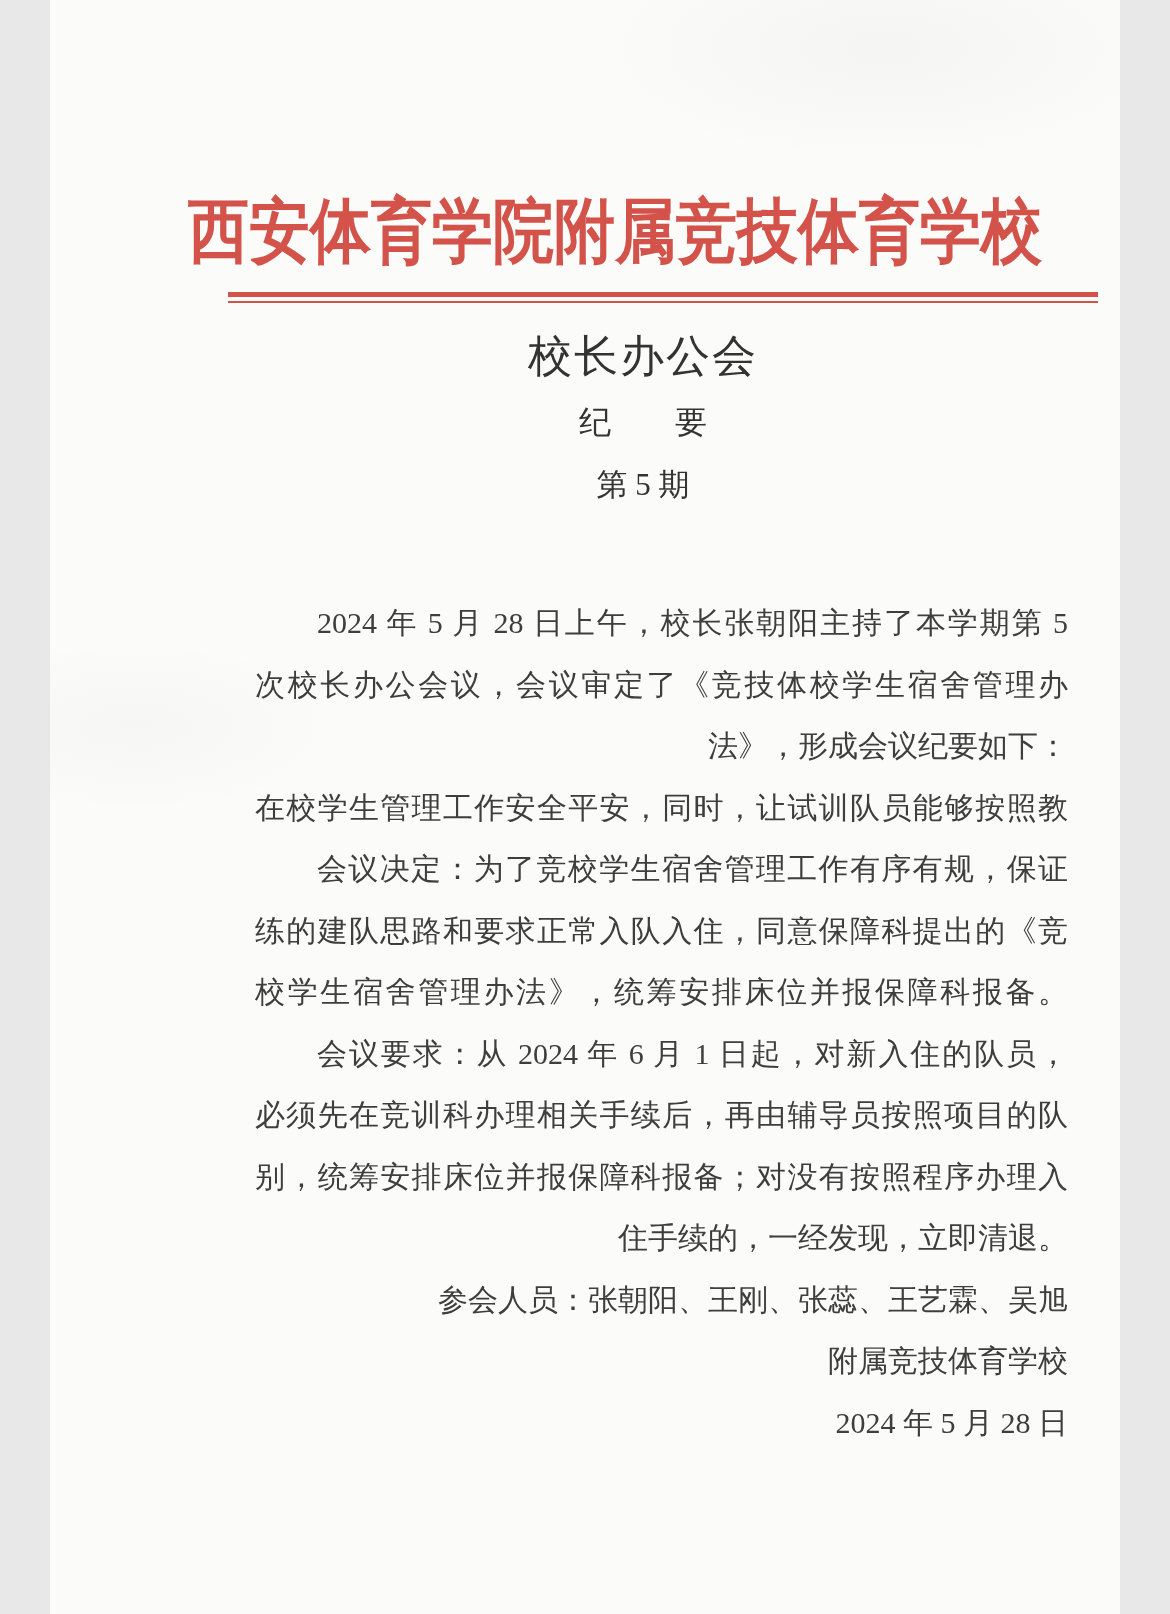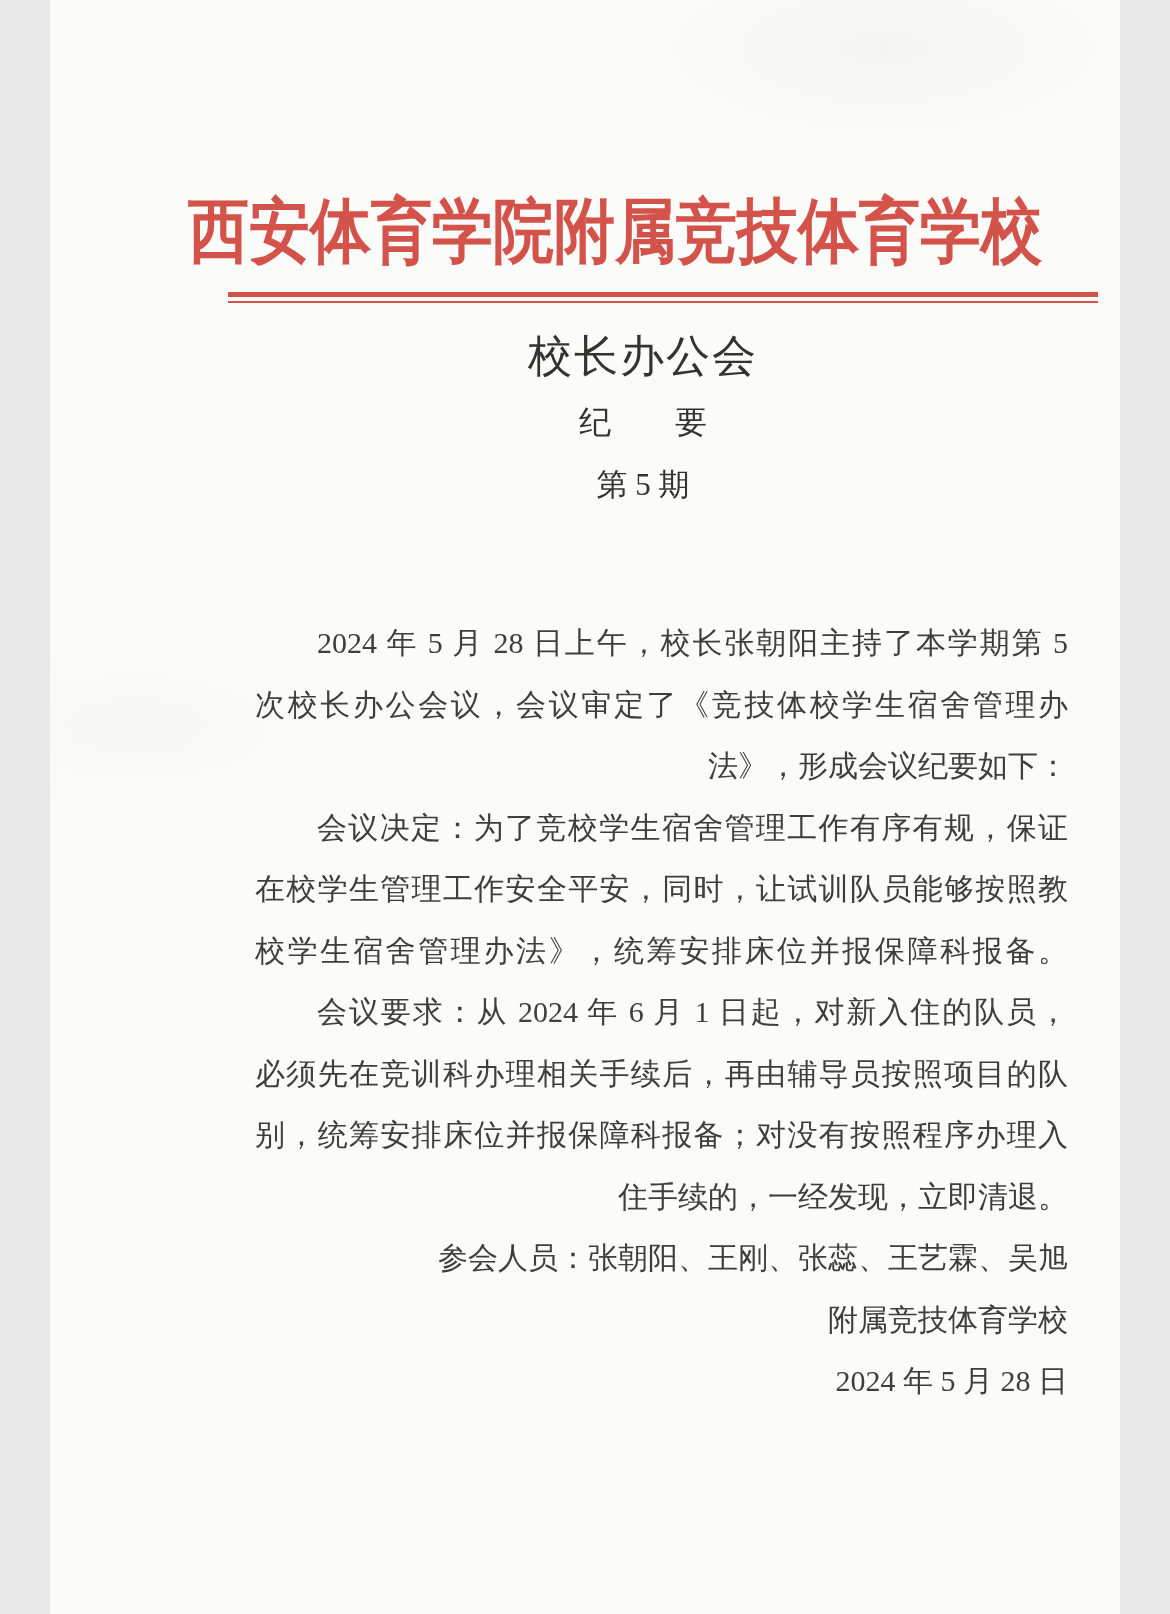--- a/index.html
+++ b/index.html
@@ -73,21 +73,21 @@
   }
   .doc-issue {
     margin-top: 31px;
     font-size: 31px;
     line-height: 31px;
   }
 
   
   .doc-body {
     position: absolute;
-    top: 612px;
+    top: 592px;
     left: 205px;
     width: 813px;
     font-size: 30px;
     color: #3e3e3e;
   }
   .body-line {
     height: 61.5px;
     line-height: 61.5px;
     white-space: nowrap;
     text-align: right;
@@ -121,22 +121,23 @@
     <div class="doc-subtitle">纪　　要</div>
     <div class="doc-issue">第 5 期</div>
   </div>
 
   <div class="doc-body">
     <div>
 
     <div class="body-line indent fill">2024 年 5 月 28 日上午，校长张朝阳主持了本学期第 5</div>
         <div class="body-line fill">次校长办公会议，会议审定了《竞技体校学生宿舍管理办</div>
         <div class="body-line">法》，形成会议纪要如下：</div>
+        <div class="body-line fill">在校学生管理工作安全平安，同时，让试训队员能够按照教</div>
         <div class="body-line indent fill">会议决定：为了竞校学生宿舍管理工作有序有规，保证</div>
-        <div class="body-line fill">在校学生管理工作安全平安，同时，让试训队员能够按照教</div>
+        <div class="body-line fill">练的建队思路和要求正常入队入住，同意保障科提出的《竞</div>
         <div class="body-line fill">校学生宿舍管理办法》，统筹安排床位并报保障科报备。</div>
         <div class="body-line indent fill">会议要求：从 2024 年 6 月 1 日起，对新入住的队员，</div>
         <div class="body-line fill">必须先在竞训科办理相关手续后，再由辅导员按照项目的队</div>
         <div class="body-line fill">别，统筹安排床位并报保障科报备；对没有按照程序办理入</div>
         <div class="body-line">住手续的，一经发现，立即清退。</div>
         <div class="body-line indent">参会人员：张朝阳、王刚、张蕊、王艺霖、吴旭</div>
       </div>
     <div class="sig-line">附属竞技体育学校</div>
     <div class="sig-line">2024 年 5 月 28 日</div>
   </div>

